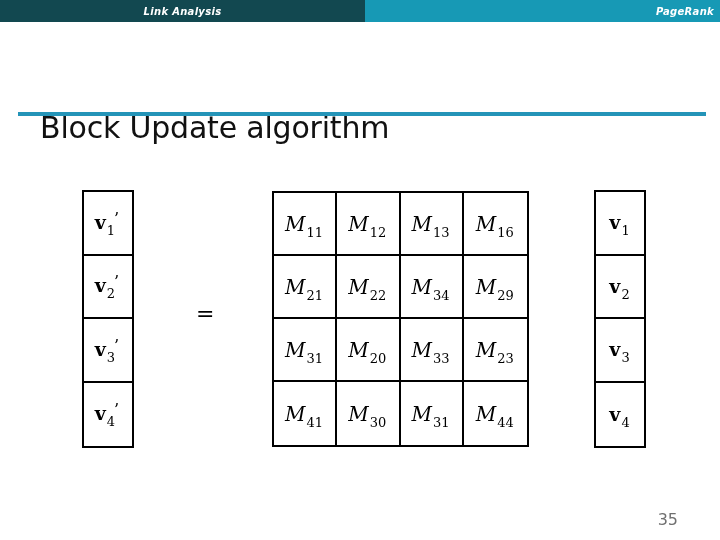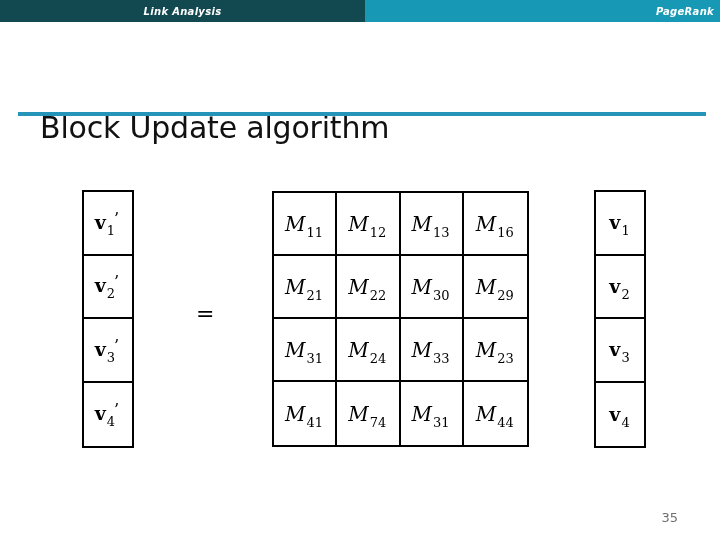--- a/index.html
+++ b/index.html
@@ -188,21 +188,21 @@
     color: #000000;
     line-height: 1;
   }
 
   
   .page-number {
     position: absolute;
     right: 42px;
     top: 510px;
     font-family: "DejaVu Sans", sans-serif;
-    font-size: 13px;
+    font-size: 16px;
     color: #6f6f6f;
   }
 </style>
 </head>
 <body>
 
 <div class="header-bar">
   <div class="header-seg-left">
     <span class="header-label">Link Analysis</span>
   </div>
@@ -282,74 +282,74 @@
       </div>
       <div class="cell">
         <span class="cell-inner">
           <span class="mvar-italic">M</span>
           <span class="msub">22</span>
         </span>
       </div>
       <div class="cell">
         <span class="cell-inner">
           <span class="mvar-italic">M</span>
+          <span class="msub">34</span>
+        </span>
+      </div>
+      <div class="cell">
+        <span class="cell-inner">
+          <span class="mvar-italic">M</span>
+          <span class="msub">29</span>
+        </span>
+      </div>
+      <div class="cell">
+        <span class="cell-inner">
+          <span class="mvar-italic">M</span>
+          <span class="msub">31</span>
+        </span>
+      </div>
+      <div class="cell">
+        <span class="cell-inner">
+          <span class="mvar-italic">M</span>
+          <span class="msub">20</span>
+        </span>
+      </div>
+      <div class="cell">
+        <span class="cell-inner">
+          <span class="mvar-italic">M</span>
+          <span class="msub">33</span>
+        </span>
+      </div>
+      <div class="cell">
+        <span class="cell-inner">
+          <span class="mvar-italic">M</span>
+          <span class="msub">23</span>
+        </span>
+      </div>
+      <div class="cell">
+        <span class="cell-inner">
+          <span class="mvar-italic">M</span>
+          <span class="msub">41</span>
+        </span>
+      </div>
+      <div class="cell">
+        <span class="cell-inner">
+          <span class="mvar-italic">M</span>
           <span class="msub">30</span>
         </span>
       </div>
       <div class="cell">
         <span class="cell-inner">
           <span class="mvar-italic">M</span>
-          <span class="msub">29</span>
-        </span>
-      </div>
-      <div class="cell">
-        <span class="cell-inner">
-          <span class="mvar-italic">M</span>
           <span class="msub">31</span>
         </span>
       </div>
       <div class="cell">
         <span class="cell-inner">
           <span class="mvar-italic">M</span>
-          <span class="msub">24</span>
-        </span>
-      </div>
-      <div class="cell">
-        <span class="cell-inner">
-          <span class="mvar-italic">M</span>
-          <span class="msub">33</span>
-        </span>
-      </div>
-      <div class="cell">
-        <span class="cell-inner">
-          <span class="mvar-italic">M</span>
-          <span class="msub">23</span>
-        </span>
-      </div>
-      <div class="cell">
-        <span class="cell-inner">
-          <span class="mvar-italic">M</span>
-          <span class="msub">41</span>
-        </span>
-      </div>
-      <div class="cell">
-        <span class="cell-inner">
-          <span class="mvar-italic">M</span>
-          <span class="msub">74</span>
-        </span>
-      </div>
-      <div class="cell">
-        <span class="cell-inner">
-          <span class="mvar-italic">M</span>
-          <span class="msub">31</span>
-        </span>
-      </div>
-      <div class="cell">
-        <span class="cell-inner">
-          <span class="mvar-italic">M</span>
           <span class="msub">44</span>
         </span>
       </div>
     </div>
 
   <div class="grid" id="vector-in">
       <div class="cell">
         <span class="cell-inner">
           <span class="mvar">v</span>
           <span class="msub">1</span>

